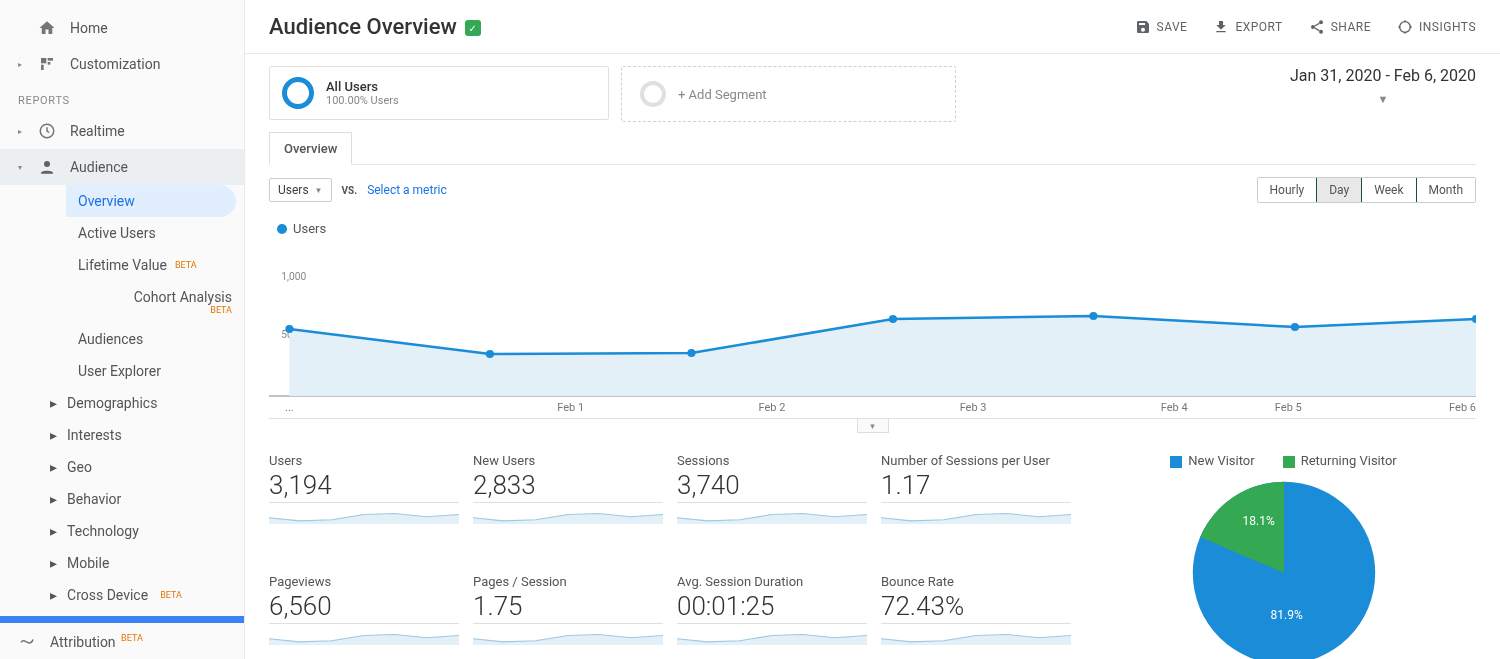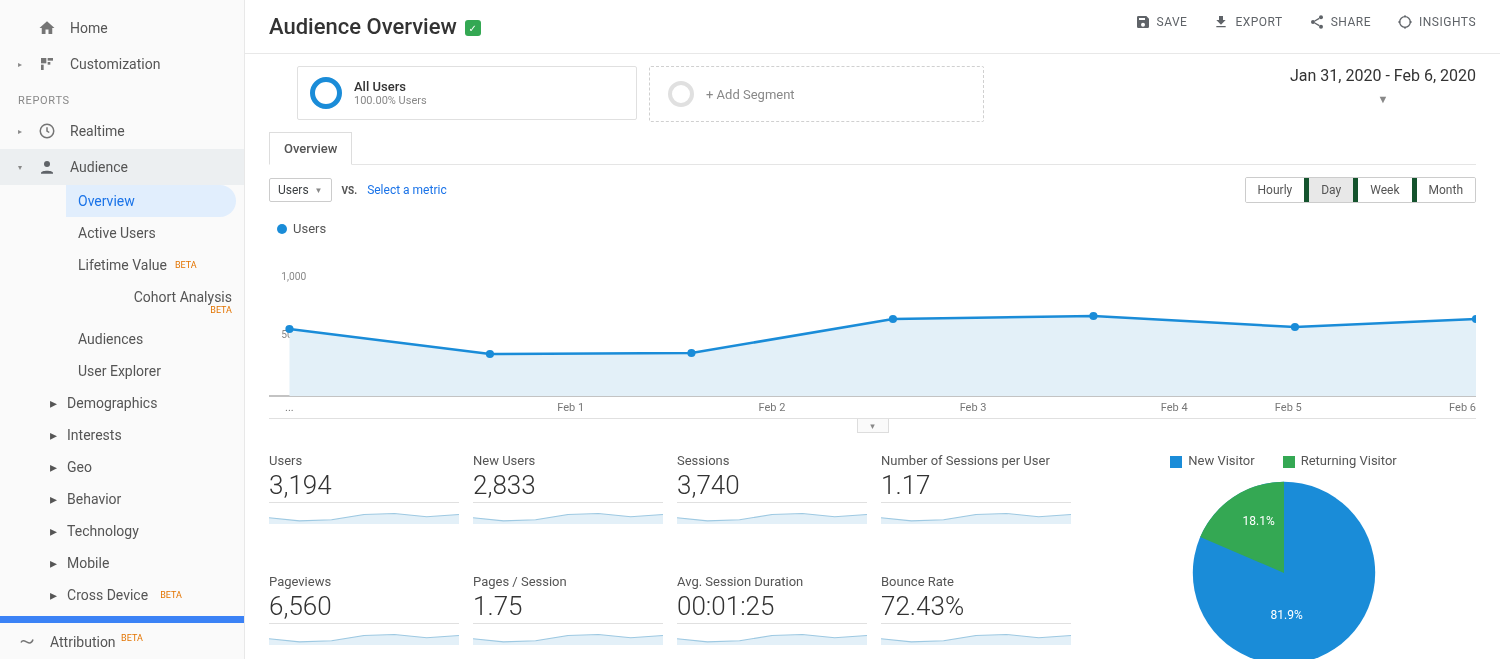--- a/index.html
+++ b/index.html
@@ -10,40 +10,40 @@
 .side-item .icon { width: 18px; height: 18px; display: flex; align-items: center; justify-content: center; color: #757575; }
 .side-section-label { padding: 12px 18px 6px; font-size: 11px; letter-spacing: .7px; color: #888; }
 .side-item.expanded { background: #eceff1; }
 .sub-list { padding-left: 66px; }
 .sub-item { padding: 8px 12px; font-size: 14px; color: #555; cursor: pointer; display: flex; align-items: center; gap: 6px; }
 .sub-item.active { background: #e1eefd; color: #1a73e8; border-radius: 0 18px 18px 0; margin-right: 8px; }
 .sub-with-tri { padding-left: 50px; display: flex; align-items: center; gap: 10px; font-size: 14px; color: #555; padding-top: 8px; padding-bottom: 8px; cursor: pointer; }
 .beta { color: #e37400; font-size: 9px; vertical-align: super; margin-left: 2px; }
 .attribution-row { margin-top: auto; border-top: 7px solid #3b82f6; }
 .main { flex: 1; display: flex; flex-direction: column; overflow: hidden; }
-.header { display: flex; align-items: flex-start; padding: 14px 24px; border-bottom: 1px solid #e8e8e8; }
+.header { display: flex; align-items: center; padding: 14px 24px; border-bottom: 1px solid #e8e8e8; }
 .page-title { font-size: 22px; color: #333; font-weight: 500; }
 .shield { width: 16px; height: 16px; background: #34a853; border-radius: 3px; display: inline-flex; align-items: center; justify-content: center; color: #fff; font-size: 10px; margin-left: 8px; vertical-align: middle; }
 .header-actions { margin-left: auto; display: flex; gap: 26px; align-items: center; }
 .h-action { display: flex; align-items: center; gap: 6px; color: #5f6368; font-size: 12px; cursor: pointer; letter-spacing: .5px; }
 .content { padding: 12px 24px; overflow: auto; flex: 1; }
-.segment-row { display: flex; align-items: flex-start; gap: 12px; margin-bottom: 10px; margin-left: 28px; }
+.segment-row { display: flex; align-items: flex-start; gap: 12px; margin-bottom: 10px; }
 .segment-card { border: 1px solid #e0e0e0; border-radius: 2px; padding: 10px 12px; width: 340px; display: flex; align-items: center; gap: 12px; background: #fff; }
 .circle-big { width: 32px; height: 32px; border: 5px solid #1a8cd8; border-radius: 50%; }
 .add-seg-card { border: 1px dashed #d0d0d0; border-radius: 2px; padding: 14px 18px; width: 335px; display: flex; align-items: center; gap: 12px; color: #888; cursor: pointer; }
 .circle-ghost { width: 26px; height: 26px; border: 4px solid #e0e0e0; border-radius: 50%; }
 .date-picker { margin-left: auto; font-size: 16px; color: #333; display: flex; align-items: center; gap: 8px; cursor: pointer; flex-direction: column; }
 .tabs-row { border-bottom: 1px solid #e5e5e5; display: flex; }
 .tab { border: 1px solid #ddd; border-bottom: 1px solid #fff; padding: 8px 14px; font-size: 13px; color: #555; font-weight: 500; margin-bottom: -1px; background: #fff; cursor: pointer; }
 .controls-row { display: flex; align-items: center; padding: 12px 0; gap: 10px; }
 .metric-select { border: 1px solid #ccc; border-radius: 2px; padding: 4px 8px; font-size: 12px; display: flex; align-items: center; gap: 6px; cursor: pointer; background: #fff; }
 .vs-label { font-size: 10px; font-weight: 700; color: #555; }
 .select-metric-link { color: #1a73e8; font-size: 12px; cursor: pointer; }
 .gran-group { margin-left: auto; display: flex; border: 1px solid #ccc; border-radius: 2px; overflow: hidden; }
-.gran-btn { padding: 5px 12px; font-size: 12px; color: #555; background: #fff; cursor: pointer; border-left: 5px solid #14532d; }
+.gran-btn { padding: 5px 12px; font-size: 12px; color: #555; background: #fff; cursor: pointer; border-left: 1px solid #14532d; }
 .gran-btn:first-child { border-left: none; }
 .gran-btn.active { background: #e8e8e8; }
 .legend-dot { width: 10px; height: 10px; border-radius: 50%; display: inline-block; }
 .chart-legend { display: flex; align-items: center; gap: 6px; color: #555; font-size: 13px; padding: 6px 0 4px 8px; }
 .chart-wrap { position: relative; height: 150px; margin-top: 28px; }
 .chart-svg { width: 100%; height: 130px; }
 .x-labels { display: grid; grid-template-columns: repeat(6, 1fr); font-size: 11px; color: #777; padding: 0 0 0 0; }
 .x-labels span:first-child { text-align: left; }
 .x-labels span { text-align: center; }
 .x-labels span:last-child { text-align: right; }

